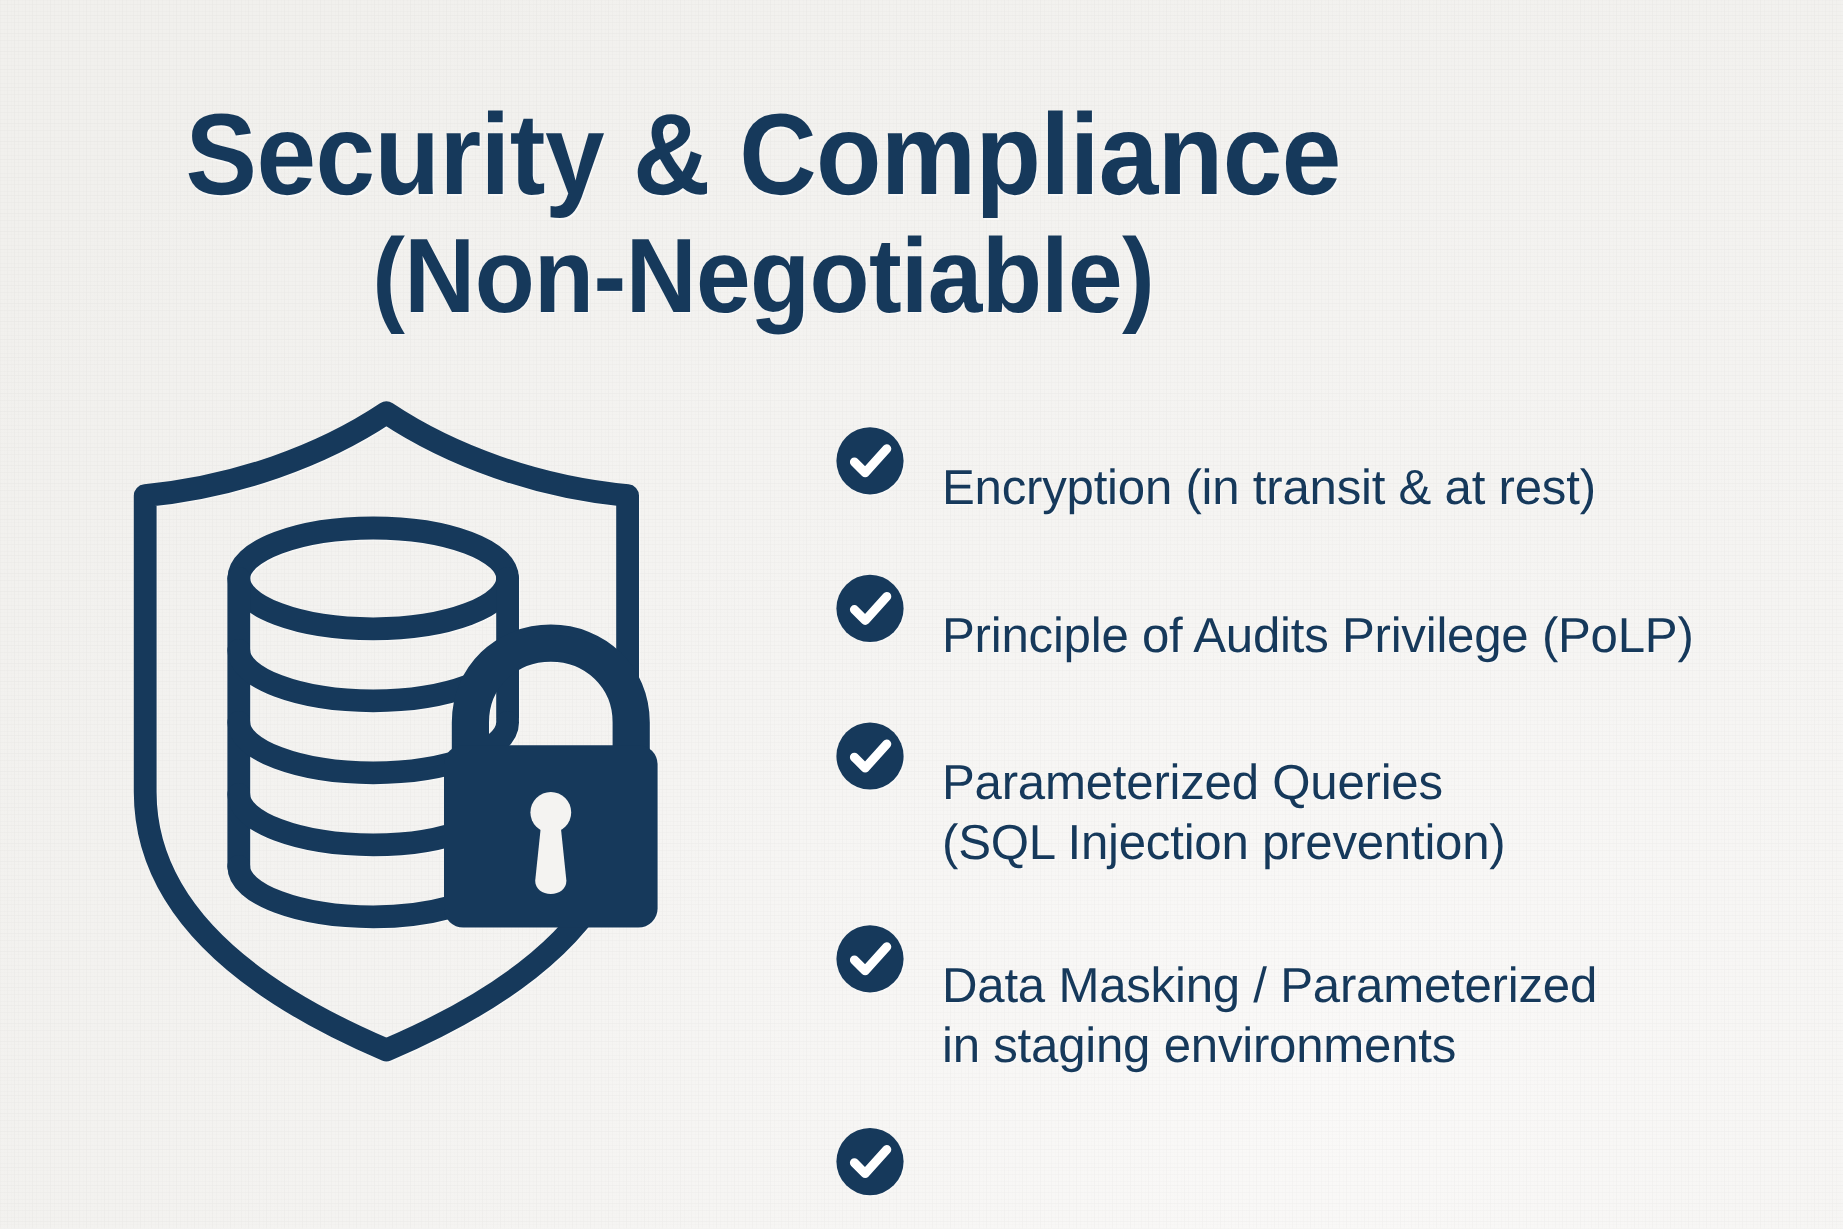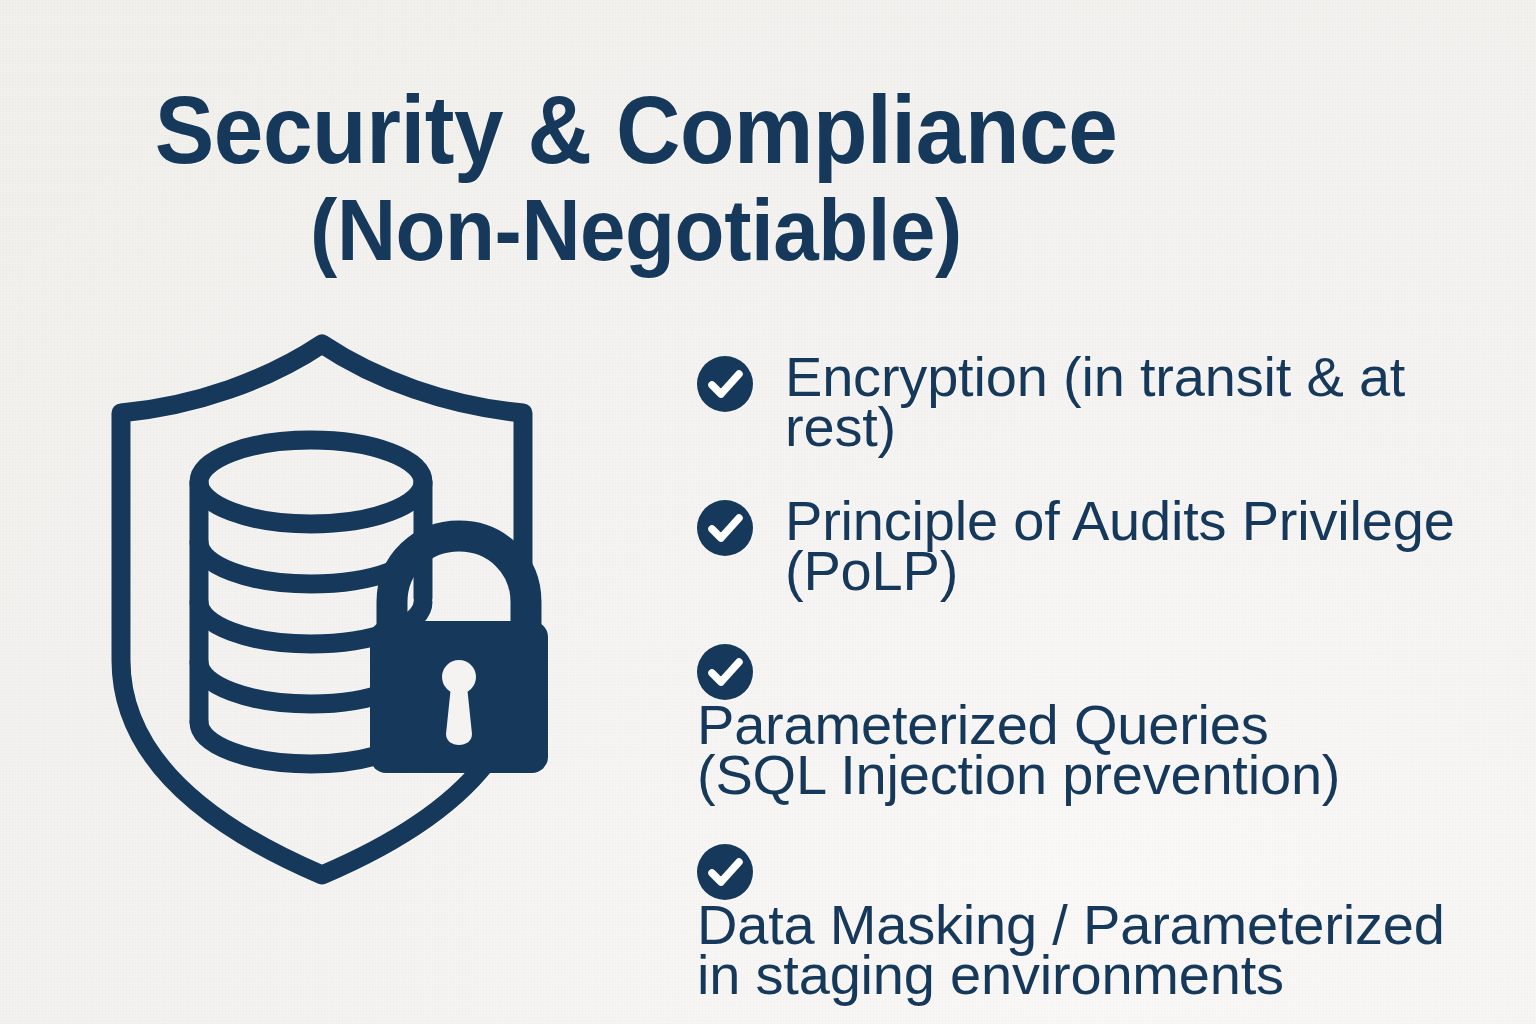--- a/index.html
+++ b/index.html
@@ -89,21 +89,20 @@
     width: 800px;
     z-index: 3;
   }
   .bullet-item {
     display: flex;
     align-items: flex-start;
     margin-bottom: 44px;
   }
   .bullet-item.tight {
     margin-bottom: 40px;
-    flex-direction: column;
   }
   .bullet-item:last-child {
     margin-bottom: 0;
   }
   .check-badge {
     flex: 0 0 auto;
     width: 56px;
     height: 56px;
     border-radius: 50%;
     background: #16395b;
@@ -114,28 +113,29 @@
   }
   .check-badge svg {
     position: absolute;
     left: 0;
     top: 0;
     width: 56px;
     height: 56px;
   }
   .bullet-text {
     color: #16395b;
-    font-size: 56px;
+    font-size: 41px;
     line-height: 50px;
     font-family: "Liberation Sans", sans-serif;
     font-weight: normal;
     letter-spacing: -0.2px;
     white-space: pre-line;
     padding-top: 0px;
     text-shadow: 1px 1px 0 rgba(255,255,255,0.5);
+    margin-top: 29px;
   }
 </style>
 </head>
 <body>
 
 <div id="slide">
 
   <div id="title-block">
     <span id="title-line-1" class="title-line">Security &amp; Compliance</span>
     <span id="title-line-2" class="title-line">(Non-Negotiable)</span>

